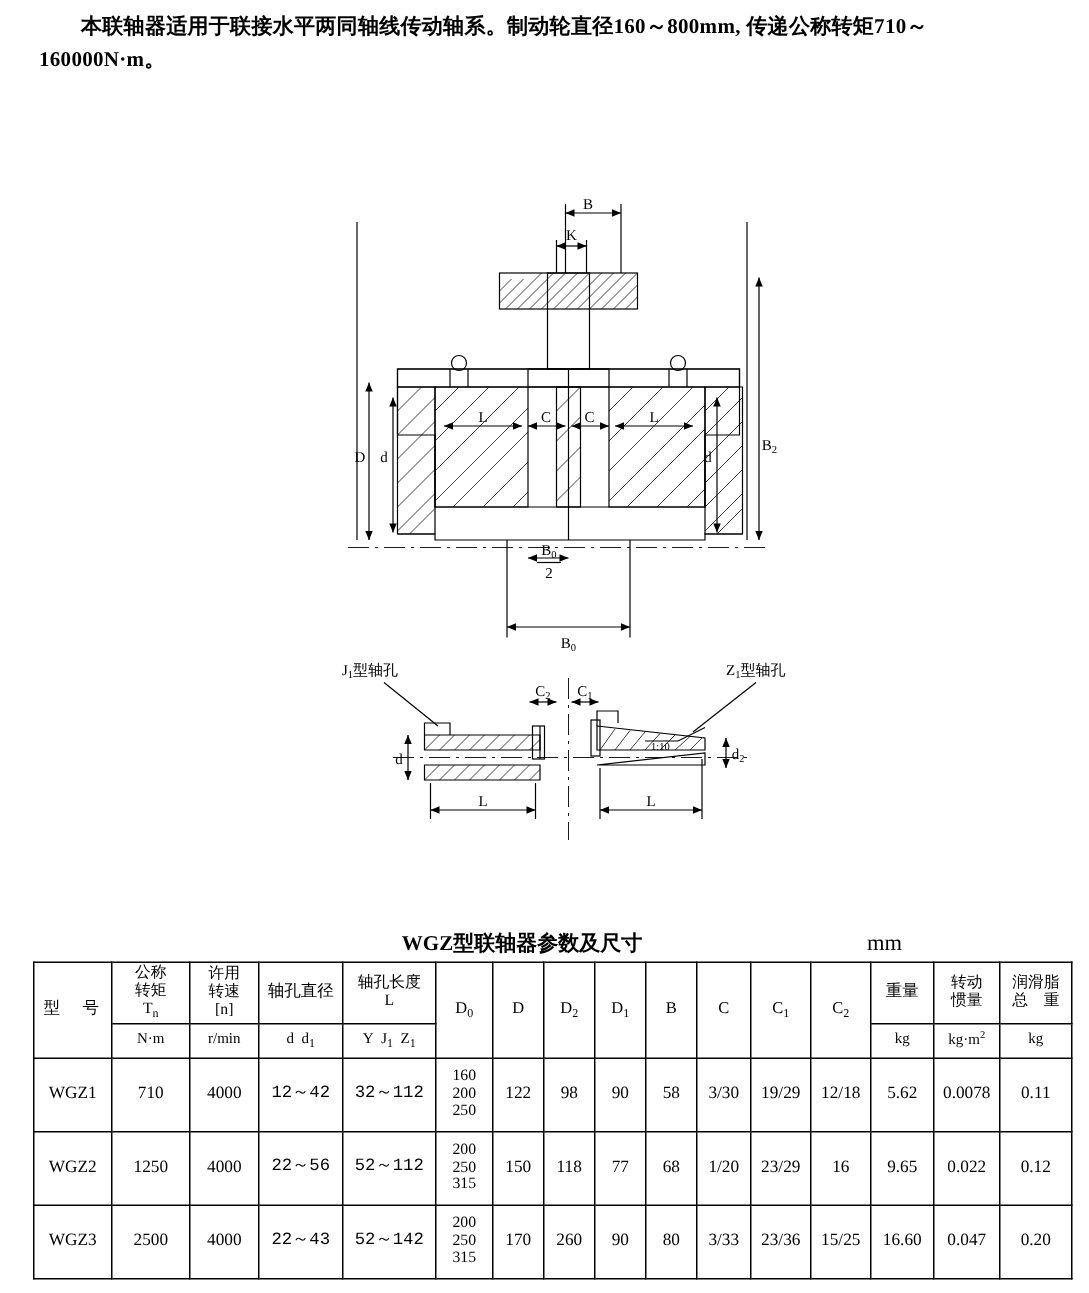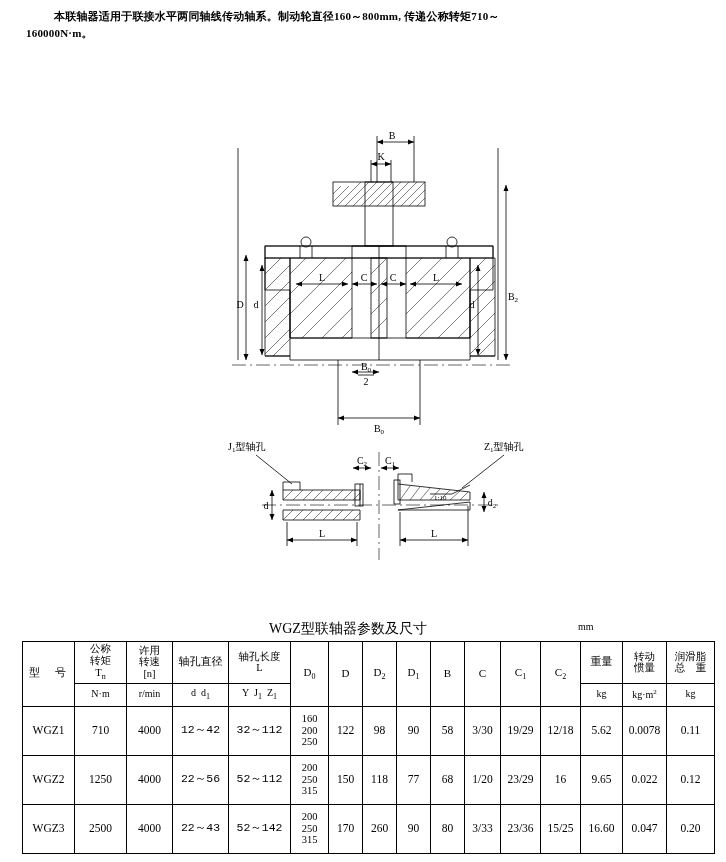--- a/index.html
+++ b/index.html
@@ -19,21 +19,21 @@
     position: relative;
     width: 726px;
     height: 862px;
   }
   
   .intro {
     position: absolute;
     left: 26px;
     top: 8px;
     width: 676px;
-    font-size: 11px;
+    font-size: 14px;
     line-height: 1.55;
     text-align: justify;
     font-weight: bold;
     letter-spacing: 0.2px;
   }
   .intro .indent { display: inline-block; width: 28px; }
 
   
   .drawing {
     position: absolute;
@@ -45,27 +45,27 @@
   .drawing svg { display: block; }
 
   
   .caption {
     position: absolute;
     left: 0;
     top: 620px;
     width: 696px;
     text-align: center;
     font-size: 14px;
-    font-weight: normal;
+    font-weight: bold;
   }
   .caption-unit {
     position: absolute;
     left: 578px;
     top: 621px;
-    font-size: 10px;
+    font-size: 15px;
   }
 
   
   .table-wrap {
     position: absolute;
     left: 22px;
     top: 641px;
     width: 682px;
   }
   table.params {
@@ -83,21 +83,21 @@
     font-weight: normal;
     line-height: 1.25;
   }
   table.params thead th { height: 20px; }
   .hdr-main { font-size: 11px; }
   .hdr-sub { font-size: 10px; }
   .rowcell { height: 46px; font-size: 11.5px; margin-left: 16px; }
   .stack { line-height: 1.12; font-size: 10.5px; }
   .nowrap { white-space: nowrap; font-family: Liberation Mono, monospace; }
   sub { font-size: 8px; }
-  .sp { letter-spacing: 2px; font-family: Liberation Mono, monospace; }
+  .sp { letter-spacing: 2px; }
 </style>
 </head>
 <body>
 
 <div class="page">
 
   <div class="intro">
     <span class="indent"></span><span>本联轴器适用于联接水平两同轴线传动轴系。制动轮直径160～800mm, 传递公称转矩710～</span><br>
     <span>160000N·m。</span>
   </div>

